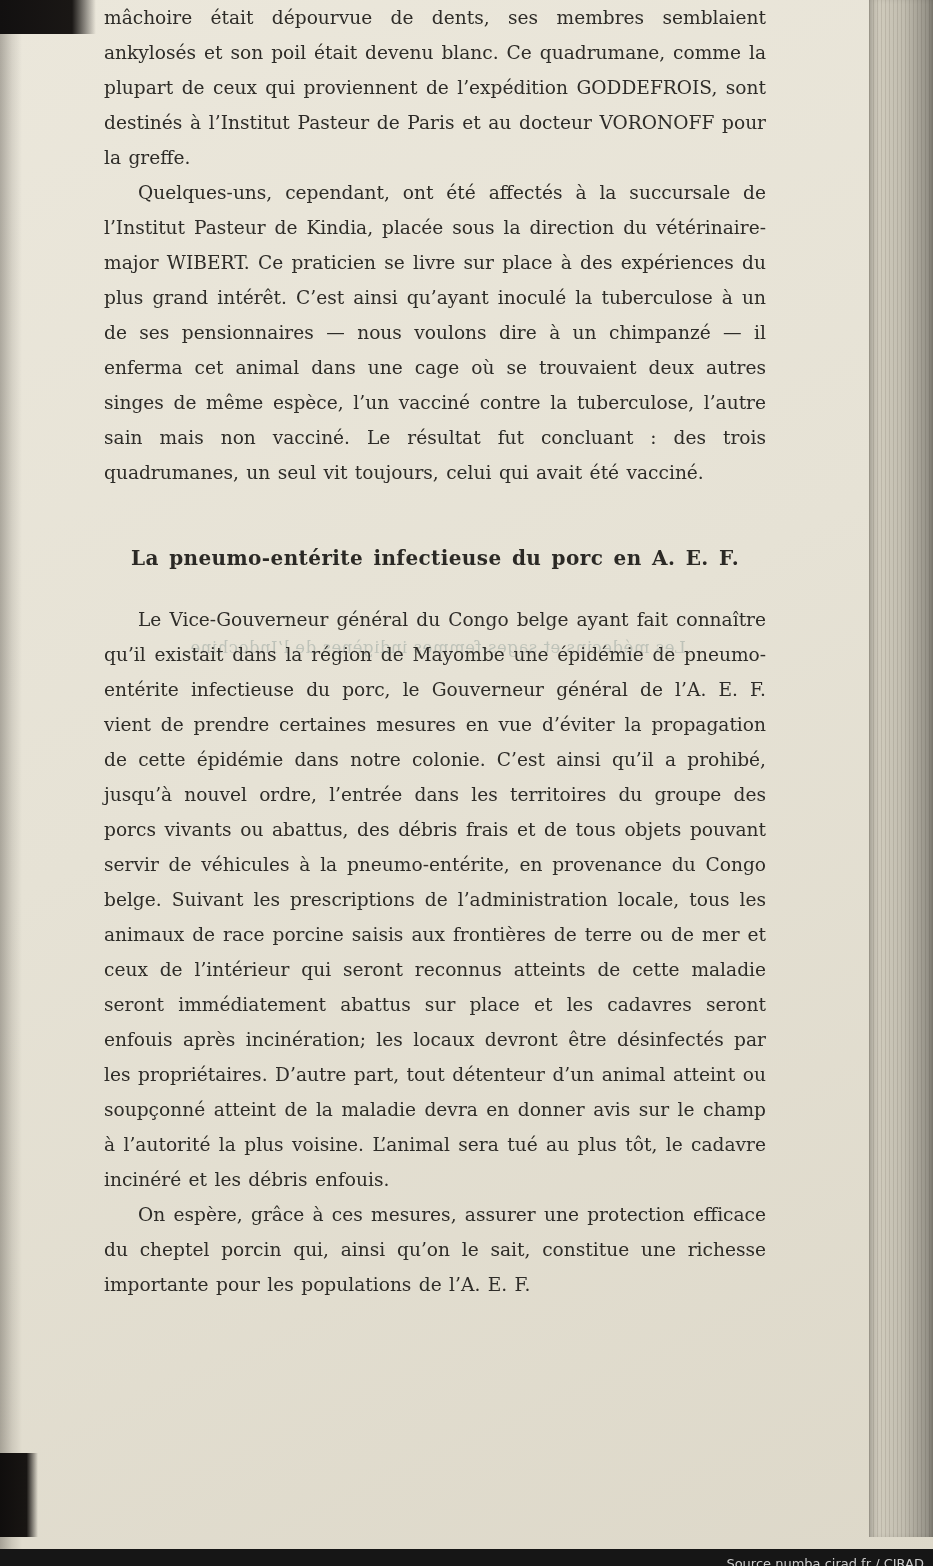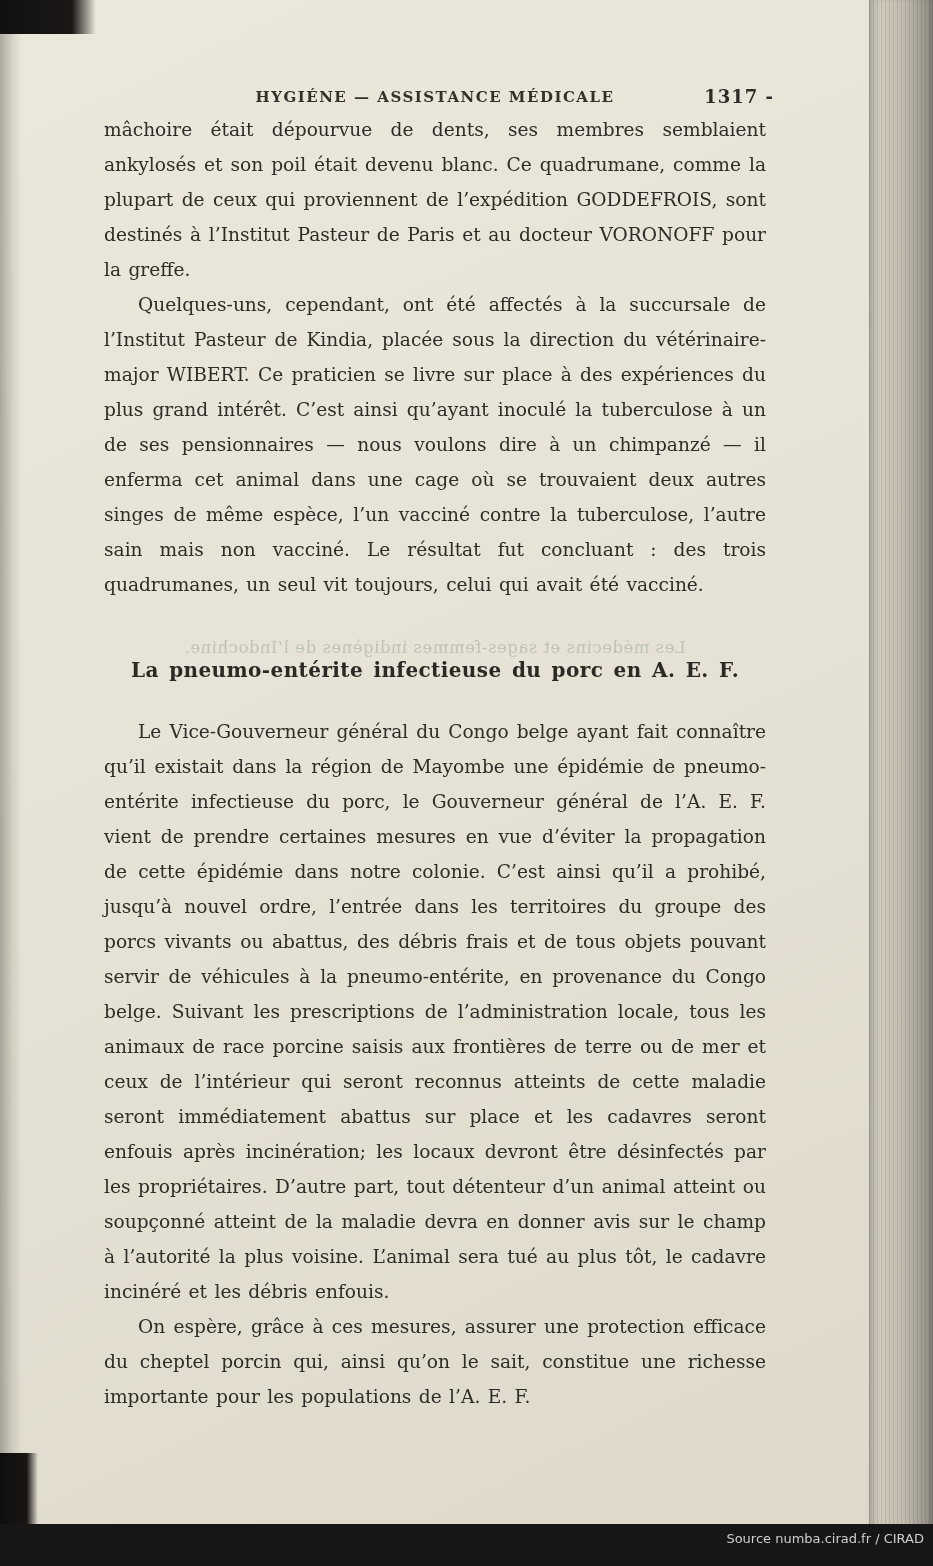--- a/index.html
+++ b/index.html
@@ -113,21 +113,21 @@
     opacity: 0.38;
     font-size: 16.5px;
     filter: blur(0.6px);
     letter-spacing: 0.5px;
     z-index: 1;
     pointer-events: none;
   }
   .footer-bar {
     position: absolute;
     left: 0; right: 0; bottom: 0;
-    height: 42px;
+    height: 17px;
     background: #161616;
     z-index: 5;
     text-align: right;
   }
   .footer-bar span {
     display: inline-block;
     padding-right: 9px;
     line-height: 29px;
     font-family: "DejaVu Sans", "Liberation Sans", sans-serif;
     font-size: 13px;
@@ -136,24 +136,20 @@
 </style>
 </head>
 <body>
 
 <div class="scan">
 
   <div class="ghost-line">Les médecins et sages-femmes indigènes de l’Indochine.</div>
 
   <div class="page-content">
 
-    <div class="running-header">
-      <span class="running-title">HYGIÉNE  —  ASSISTANCE MÉDICALE</span>
-      <span class="page-number">1317 -</span>
-    </div>
 
     <div class="body-text">
       <p class="para-continuation">mâchoire était dépourvue de dents, ses membres semblaient ankylosés et son poil était devenu blanc. Ce quadrumane, comme la plupart de ceux qui proviennent de l’expédition GODDEFROIS, sont destinés à l’Institut Pasteur de Paris et au docteur VORONOFF pour la greffe.</p>
       <p class="indent">Quelques-uns, cependant, ont été affectés à la succursale de l’Institut Pasteur de Kindia, placée sous la direction du vétérinaire-major WIBERT. Ce praticien se livre sur place à des expériences du plus grand intérêt. C’est ainsi qu’ayant inoculé la tuberculose à un de ses pensionnaires — nous voulons dire à un chimpanzé — il enferma cet animal dans une cage où se trouvaient deux autres singes de même espèce, l’un vacciné contre la tuberculose, l’autre sain mais non vacciné. Le résultat fut concluant : des trois quadrumanes, un seul vit toujours, celui qui avait été vacciné.</p>
     </div>
 
     <div class="section-heading">La pneumo-entérite infectieuse du porc en A. E. F.</div>
 
     <div class="body-text">
       <p class="indent">Le Vice-Gouverneur général du Congo belge ayant fait connaître qu’il existait dans la région de Mayombe une épidémie de pneumo-entérite infectieuse du porc, le Gouverneur général de l’A. E. F. vient de prendre certaines mesures en vue d’éviter la propagation de cette épidémie dans notre colonie. C’est ainsi qu’il a prohibé, jusqu’à nouvel ordre, l’entrée dans les territoires du groupe des porcs vivants ou abattus, des débris frais et de tous objets pouvant servir de véhicules à la pneumo-entérite, en provenance du Congo belge. Suivant les prescriptions de l’administration locale, tous les animaux de race porcine saisis aux frontières de terre ou de mer et ceux de l’intérieur qui seront reconnus atteints de cette maladie seront immédiatement abattus sur place et les cadavres seront enfouis après incinération; les locaux devront être désinfectés par les propriétaires. D’autre part, tout détenteur d’un animal atteint ou soupçonné atteint de la maladie devra en donner avis sur le champ à l’autorité la plus voisine. L’animal sera tué au plus tôt, le cadavre incinéré et les débris enfouis.</p>

